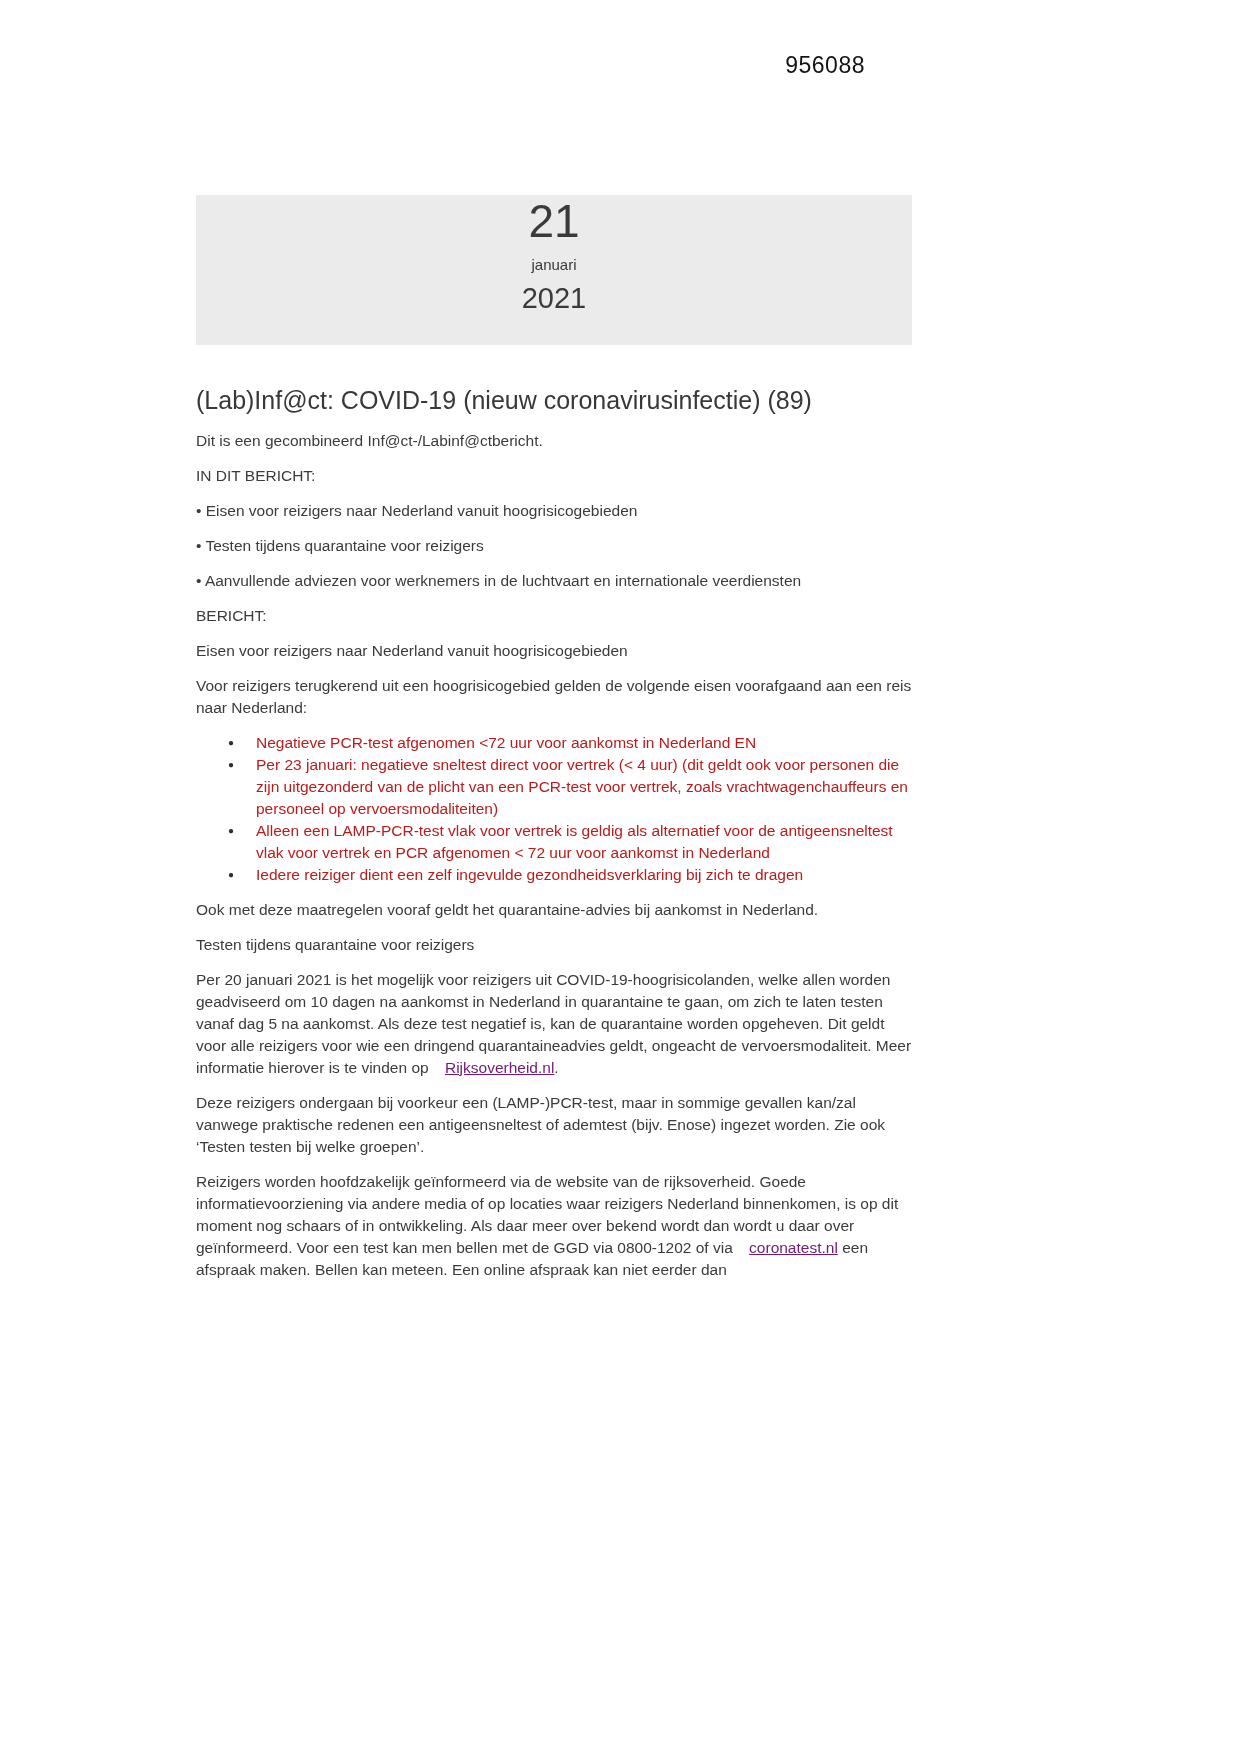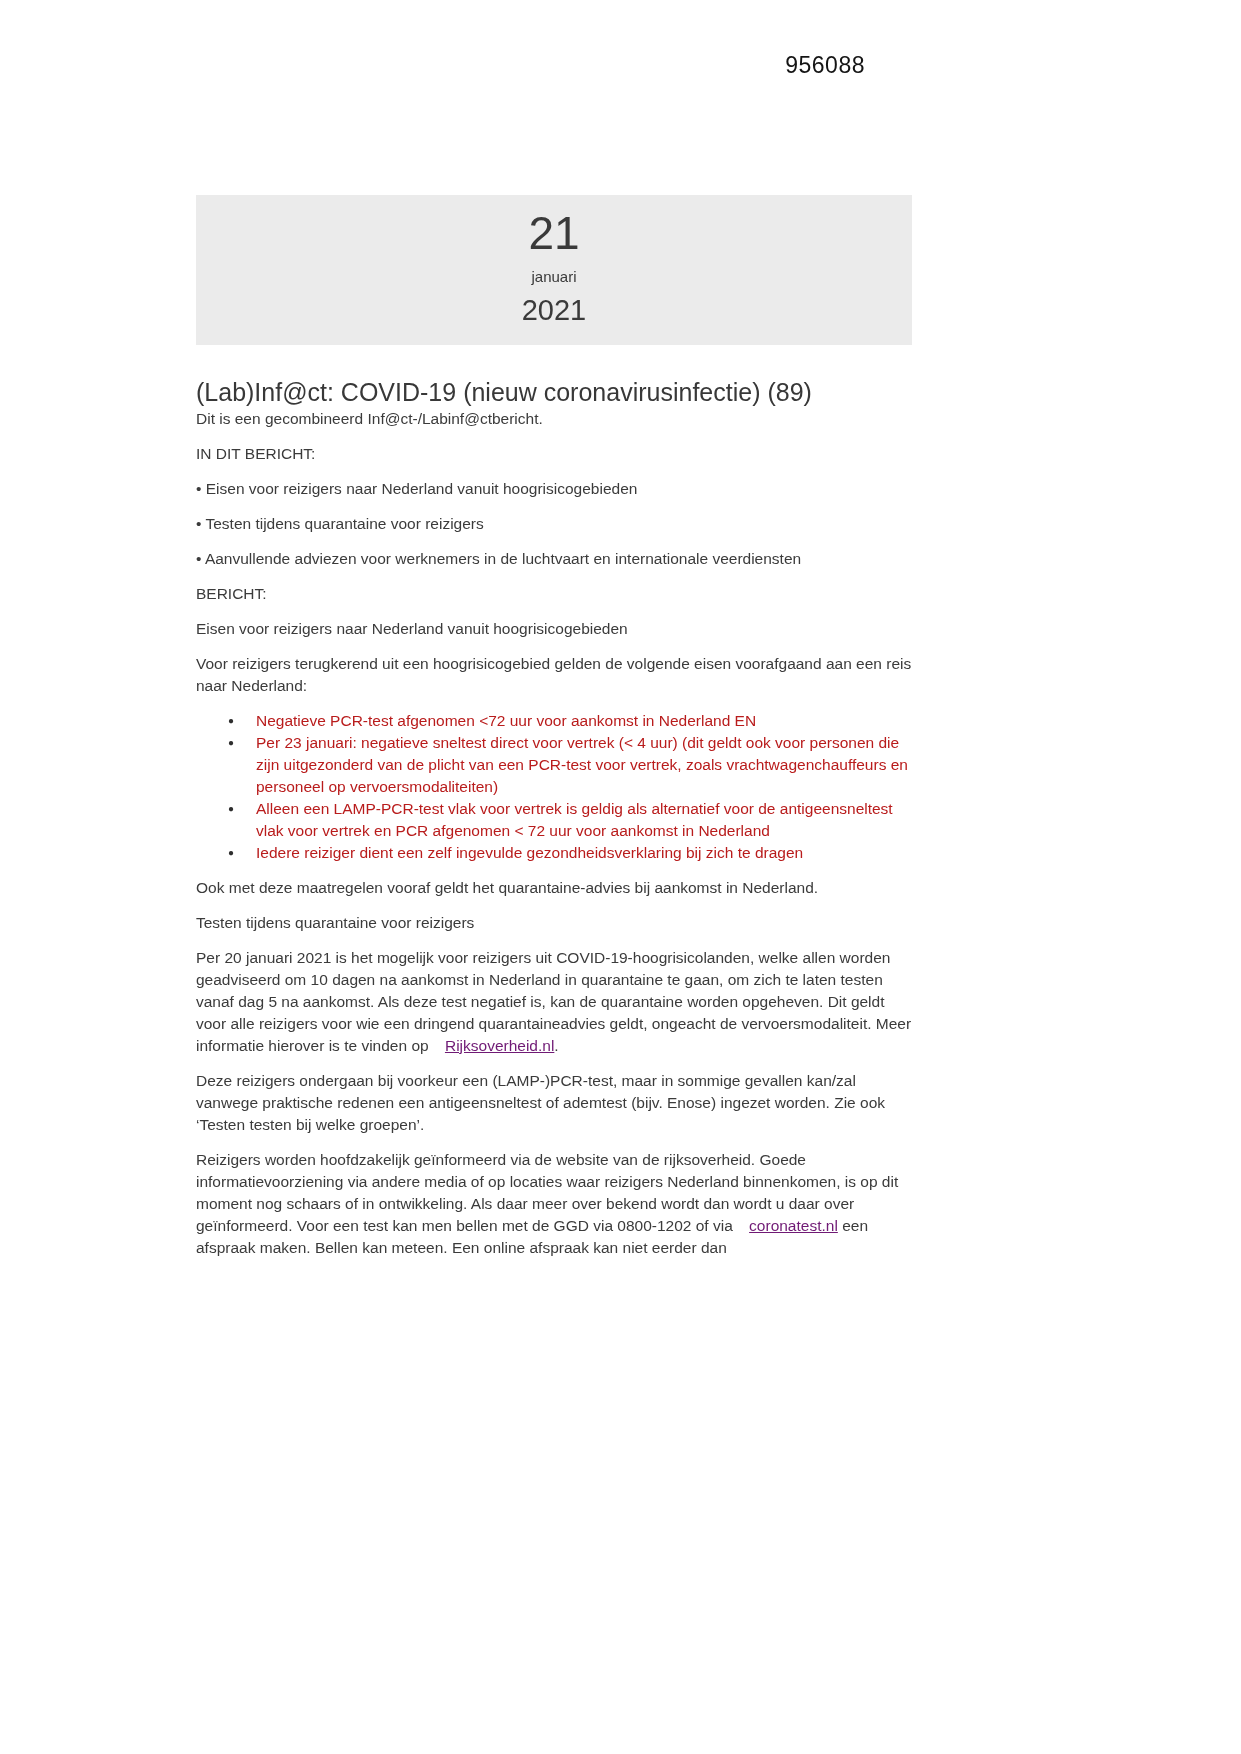--- a/index.html
+++ b/index.html
@@ -27,30 +27,30 @@
   .content {
     position: absolute;
     left: 196px;
     top: 195px;
     width: 716px;
   }
   .date-block {
     background: #ebebeb;
     height: 150px;
     text-align: center;
-    padding-top: 12px;
-    margin-bottom: 32px;
+    margin-bottom: 40px;
   }
   .date-day   { font-size: 46px; line-height: 52px; color: #3a3a3a; }
   .date-month { font-size: 15px; line-height: 18px; margin-top: 9px; color: #3a3a3a; }
   .date-year  { font-size: 29px; line-height: 34px; margin-top: 7px; color: #3a3a3a; }
   .title {
     font-size: 25px;
     line-height: 31px;
     color: #383838;
+    margin-bottom: 14px;
     font-weight: 400;
   }
   .para {
     font-size: 15.5px;
     line-height: 22px;
     margin-bottom: 13px;
     color: #3b3b3b;
   }
   .toc-item {
     font-size: 15.5px;

